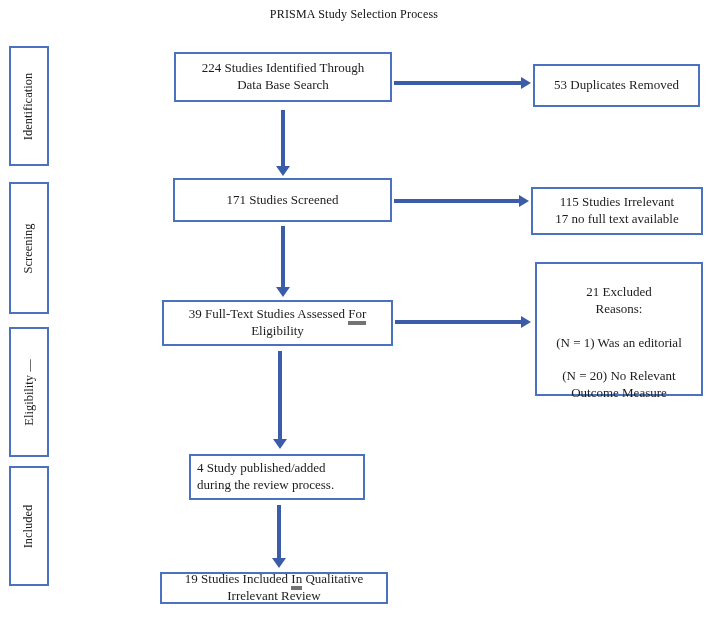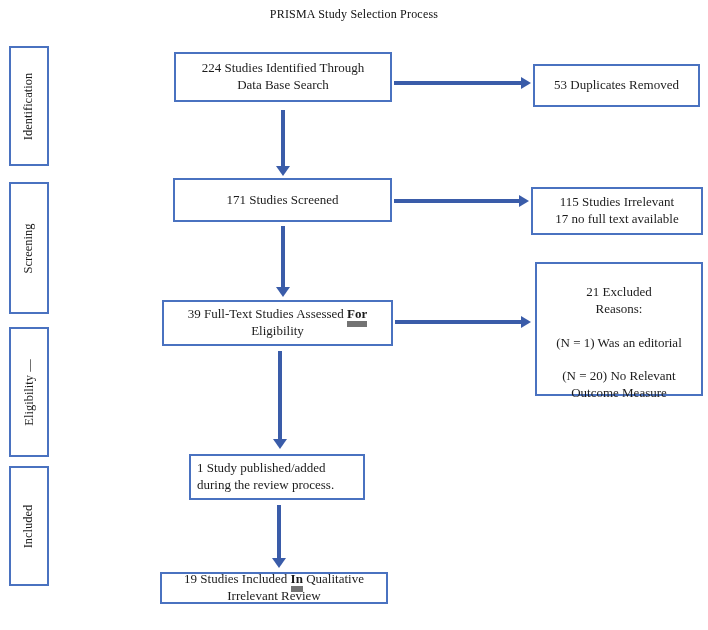--- a/index.html
+++ b/index.html
@@ -56,22 +56,21 @@
     align-items: center;
     justify-content: center;
   }
   .stagelabel {
     transform: rotate(-90deg);
     white-space: nowrap;
     font-size: 12.5px;
     color: #1c1c1c;
   }
   .gcheck {
-    border-bottom: 6px solid #737373;
-    font-weight: bold;
+    border-bottom: 4px solid #737373;
   }
   
   .varrow {
     position: absolute;
     width: 14px;
     display: flex;
     flex-direction: column;
     align-items: center;
   }
   .varrow .stem {
@@ -133,21 +132,21 @@
 
   <div class="box" style="left:173px; top:178px; width:219px; height:44px;">
     <div class="boxtext">171 Studies Screened</div>
   </div>
 
   <div class="box" style="left:162px; top:300px; width:231px; height:46px;">
     <div class="boxtext"><span>39 Full-Text Studies Assessed </span><span class="gcheck">For</span><br><span>Eligibility</span></div>
   </div>
 
   <div class="box" style="left:189px; top:454px; width:176px; height:46px; justify-content:flex-start;">
-    <div class="boxtext left">1 Study published/added
+    <div class="boxtext left">4 Study published/added
 during the review process.</div>
   </div>
 
   <div class="box" style="left:160px; top:572px; width:228px; height:32px;">
     <div class="boxtext"><span>19 Studies Included </span><span class="gcheck">In</span><span> Qualitative</span><br><span>Irrelevant Review</span></div>
   </div>
 
   <div class="box" style="left:533px; top:64px; width:167px; height:43px;">
     <div class="boxtext">53 Duplicates Removed</div>
   </div>

